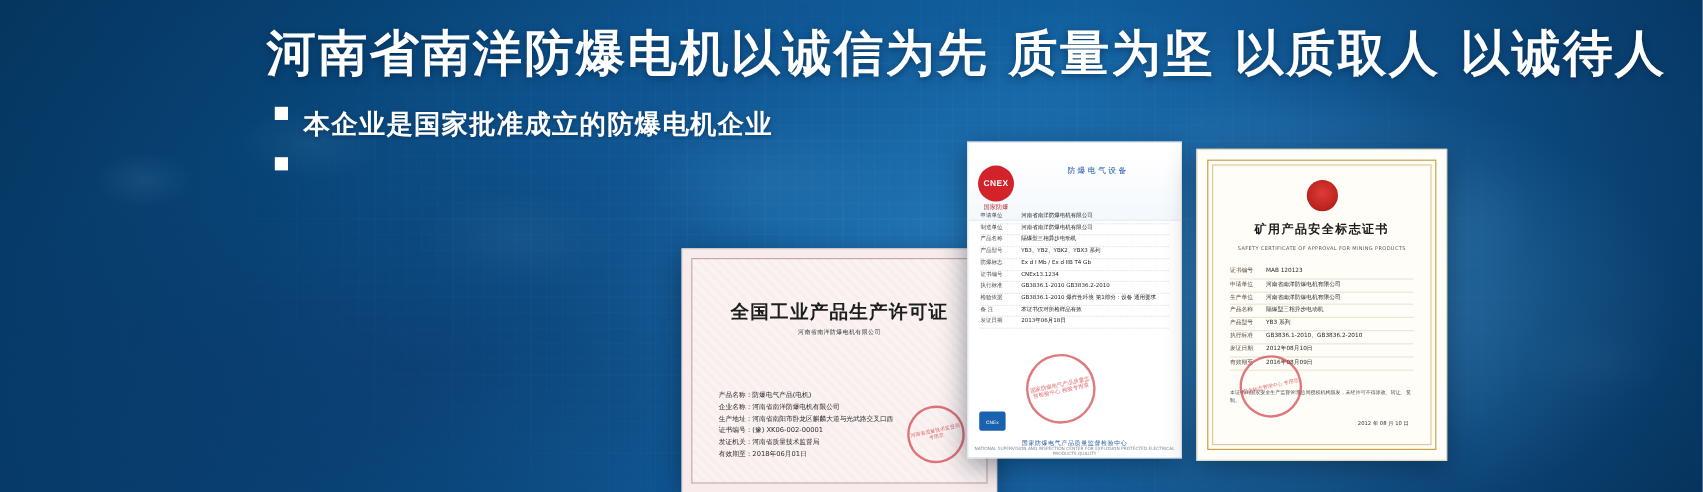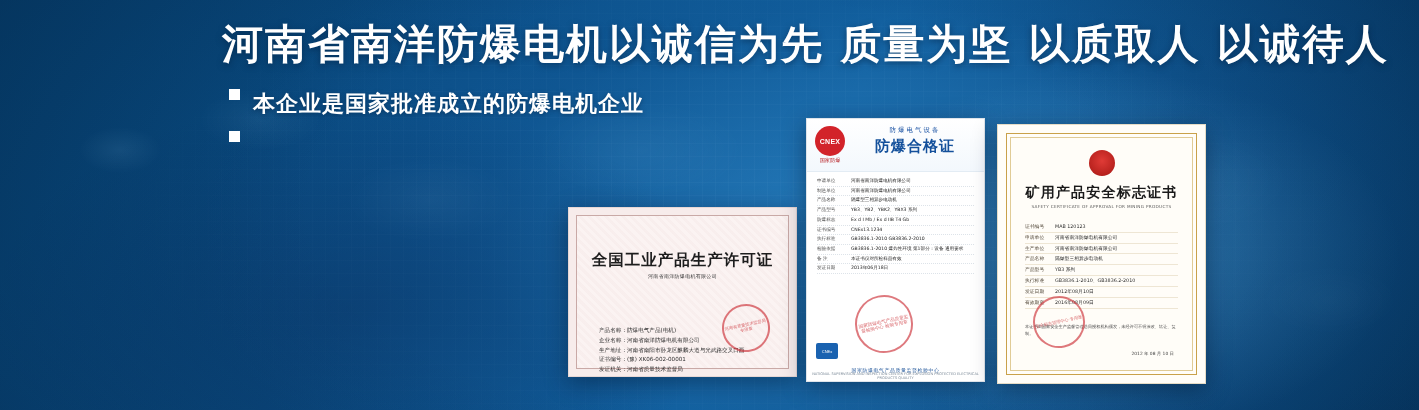--- a/index.html
+++ b/index.html
@@ -120,21 +120,21 @@
   }
 
   
   #cert-license {
     left: 568px;
     top: 207px;
     width: 227px;
     height: 168px;
     background: #f7eceb;
     border: 1px solid #e7d7d5;
-    padding: 0;
+    padding: 17px;
   }
   #cert-license .inner {
     position: absolute;
     inset: 7px;
     border: 1px solid #c9a9a6;
     background:
       repeating-linear-gradient(45deg, rgba(200,150,150,0.05) 0 3px, rgba(255,255,255,0) 3px 6px),
       #fbf3f2;
   }
   #cert-license .lic-title {
@@ -184,21 +184,21 @@
   #cert-exproof {
     left: 806px;
     top: 118px;
     width: 177px;
     height: 262px;
     background: #ffffff;
     border: 1px solid #dfe4ea;
   }
   #cert-exproof .ex-top {
     position: absolute;
-    left: 0; right: 0; top: 0;
+    left: 0; right: 0; top: 12px;
     height: 52px;
     background: linear-gradient(#ffffff, #f3f8fd);
     border-bottom: 1px solid #e3ecf4;
   }
   #cert-exproof .ex-logo {
     position: absolute;
     left: 8px;
     top: 7px;
     width: 30px;
     height: 30px;
@@ -329,21 +329,21 @@
     height: 26px;
     border-radius: 50%;
     background: radial-gradient(circle at 50% 42%, #e03b36 0%, #b8221e 70%, #8d1714 100%);
   }
   #cert-mining .mn-title {
     position: absolute;
     left: 0; right: 0;
     top: 50px;
     text-align: center;
     font-family: "DejaVu Sans", sans-serif;
-    font-size: 14px;
+    font-size: 10px;
     font-weight: bold;
     color: #1a1a1a;
     letter-spacing: 1.2px;
   }
   #cert-mining .mn-sub {
     position: absolute;
     left: 14px; right: 14px;
     top: 70px;
     text-align: center;
     font-family: "DejaVu Sans", sans-serif;
@@ -468,21 +468,20 @@
         </div>
         <div class="seal" id="seal-license">河南省质量技术监督局 专用章</div>
       </div>
     </div>
 
     <div class="cert" id="cert-exproof">
       <div class="ex-top">
         <div class="ex-logo">CNEX</div>
         <div class="ex-logo-cap">国家防爆</div>
         <div class="ex-eyebrow">防爆电气设备</div>
-        <div class="ex-title">防爆合格证</div>
       </div>
       <div class="ex-rows">
         <div class="ex-row">
           <span class="ex-k">申请单位</span>
           <span class="ex-v">河南省南洋防爆电机有限公司</span>
         </div>
         <div class="ex-row">
           <span class="ex-k">制造单位</span>
           <span class="ex-v">河南省南洋防爆电机有限公司</span>
         </div>

